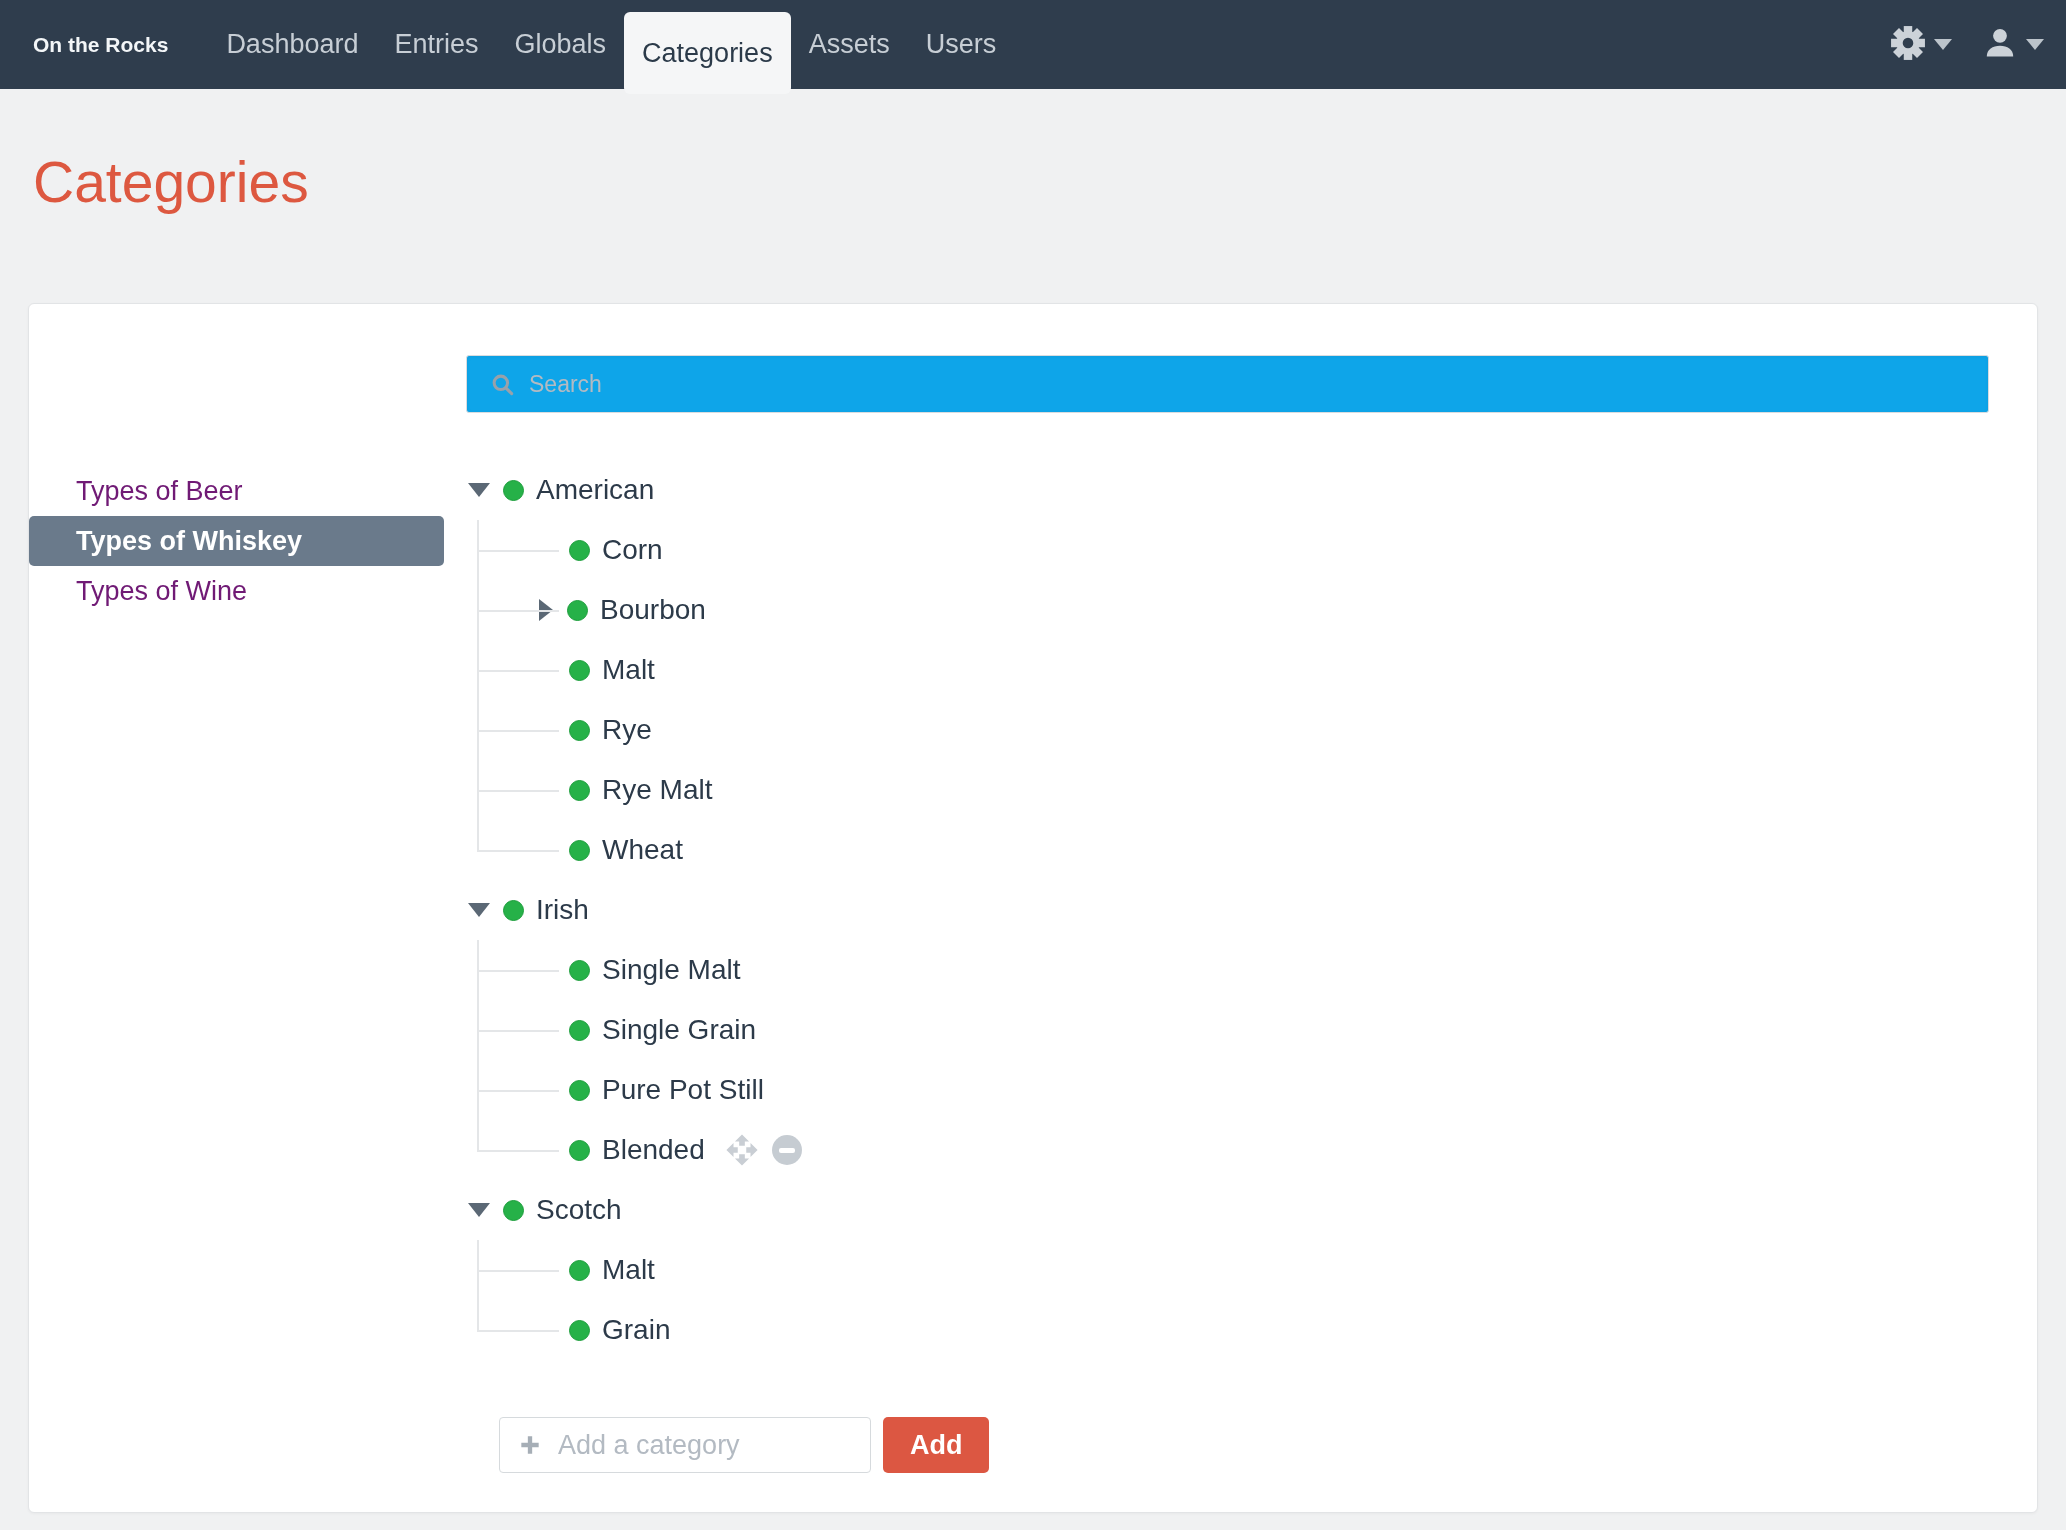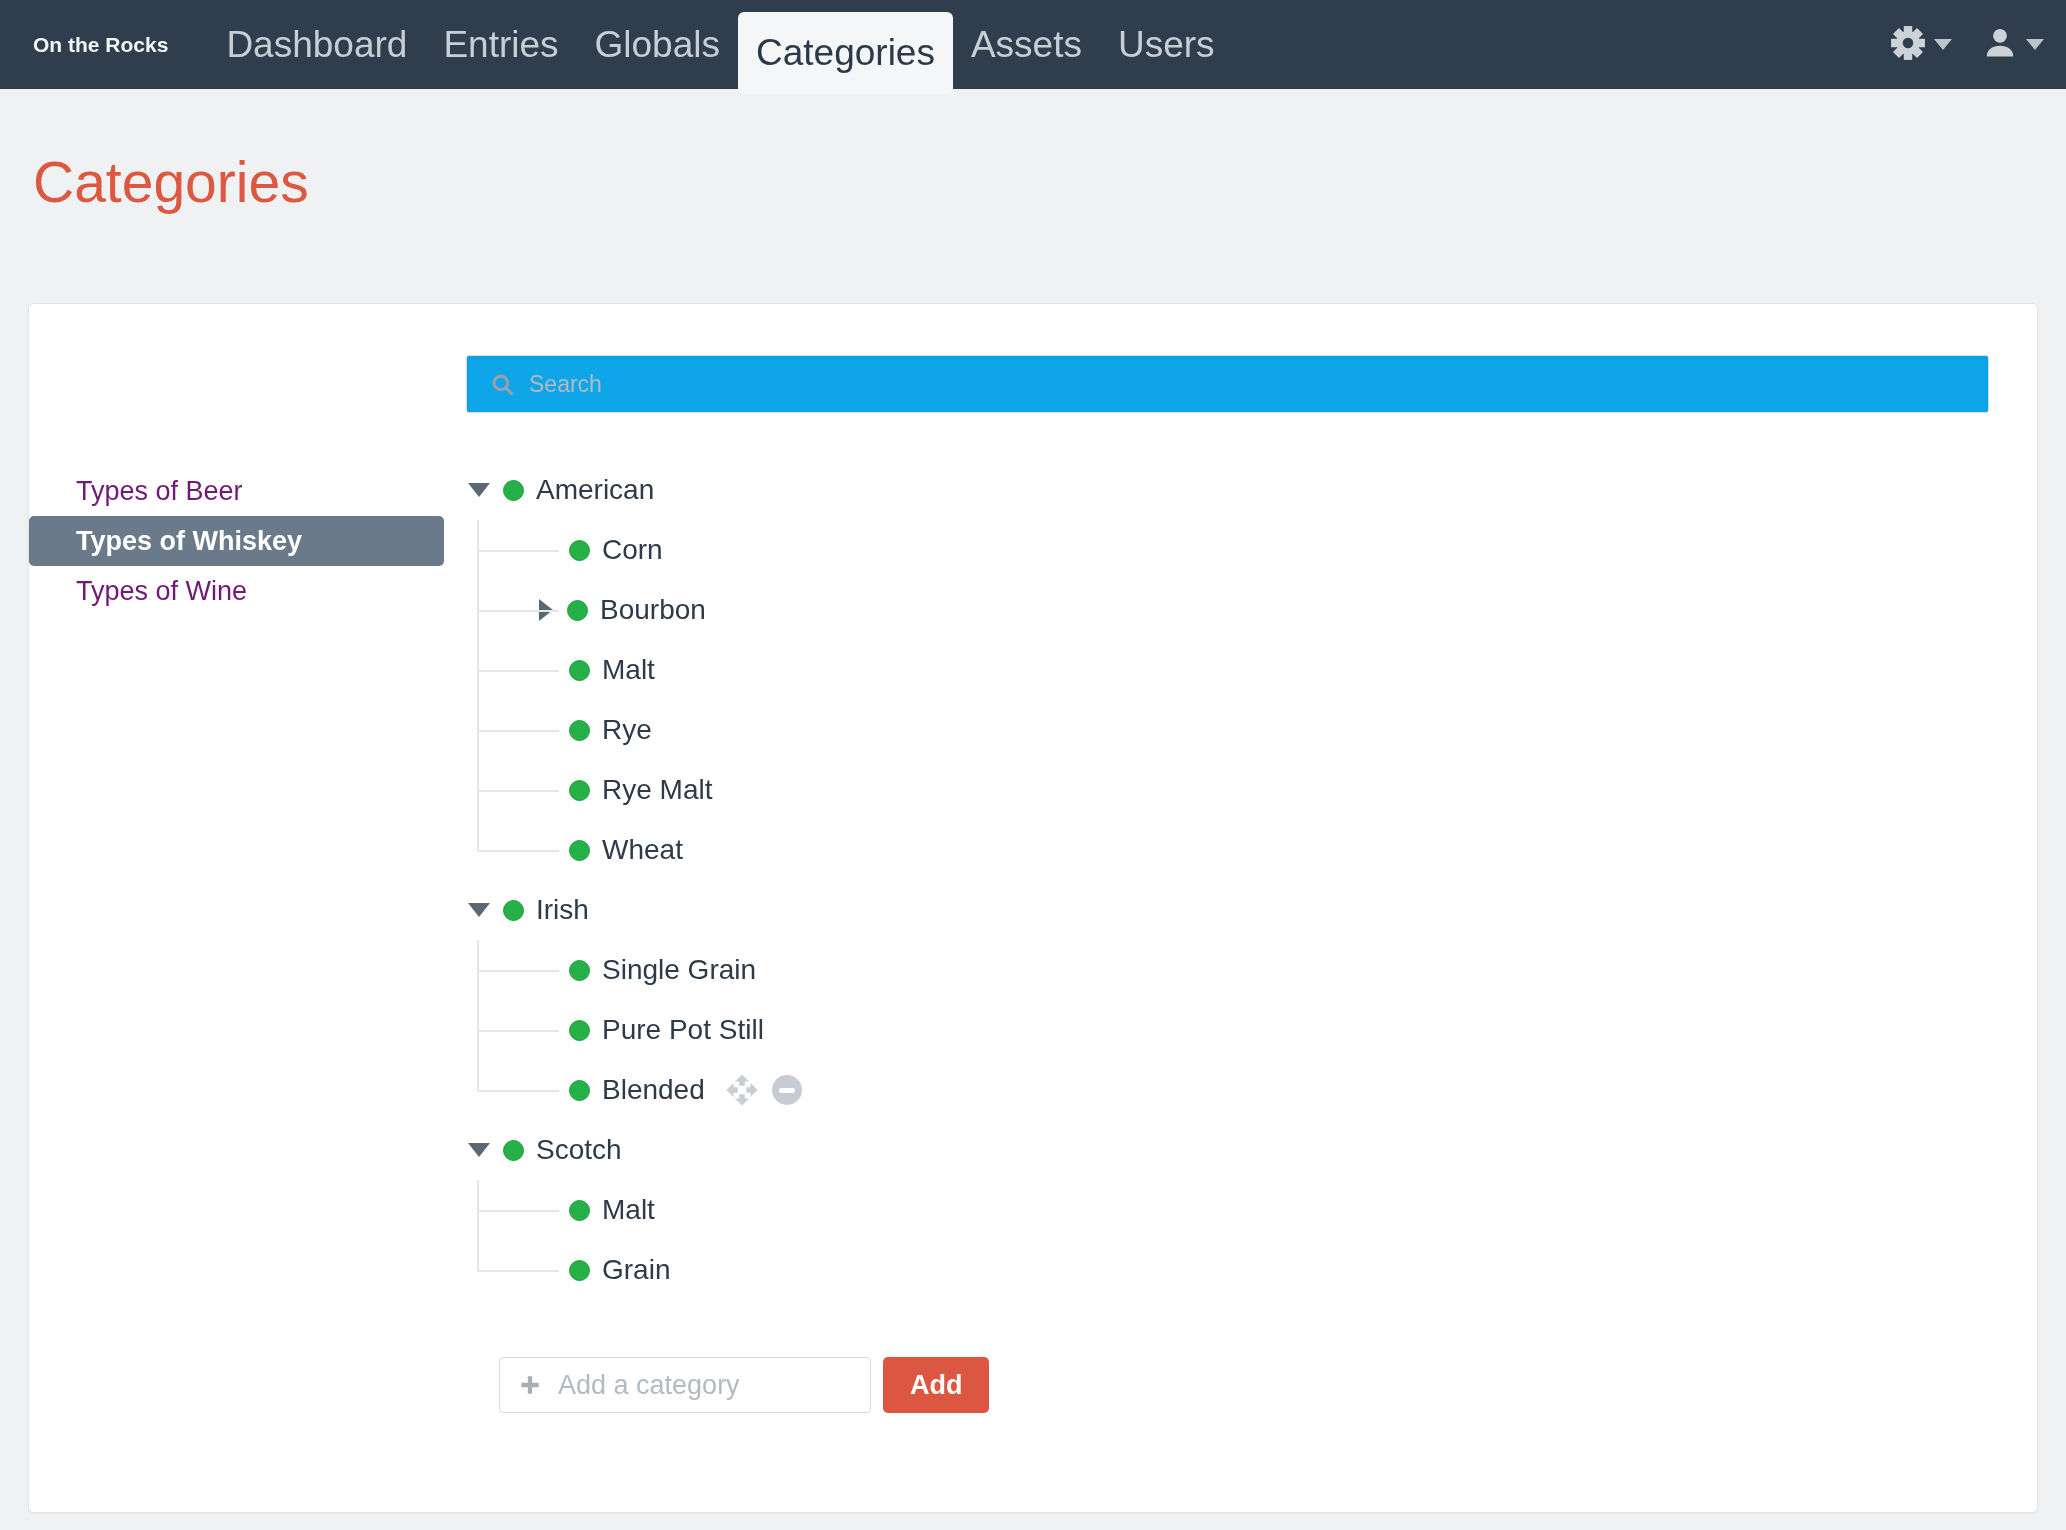--- a/index.html
+++ b/index.html
@@ -11,21 +11,21 @@
     overflow:hidden;
   }
   
   .nav {
     height:89px; background: var(--nav-background, #2f3d4d);
     display:flex; align-items:center; padding:0 22px 0 33px;
   }
   .brand { color:#f3f6f8; font-size:21px; font-weight:bold; margin-right:40px; white-space:nowrap; }
   .nav-items { display:flex; align-items:center; height:89px; }
   .nav-item {
-    color:#c7ced5; font-size:37px; padding:0 18px; height:89px;
+    color:#c7ced5; font-size:27px; padding:0 18px; height:89px;
     display:flex; align-items:center; cursor:pointer; white-space:nowrap;
   }
   .nav-item.active {
     background: var(--tab-bg, #f5f6f7); color:#2b3a49;
     height:82px; align-self:flex-start; margin-top:12px; border-radius:6px;
   }
   .nav-right { margin-left:auto; display:flex; align-items:center; gap:30px; }
   .nav-icon-group { display:flex; align-items:center; gap:8px; cursor:pointer; }
   .caret { width:0; height:0; border-left:9px solid transparent; border-right:9px solid transparent; border-top:11px solid #bcc4cb; }
   
@@ -188,20 +188,24 @@
         </div>
         <div class="tree-group">
           <div class="tree-row group-row">
             <span class="tri-down"></span>
             <span class="dot"></span>
             <span class="t-label">Irish</span>
           </div>
           <div class="tree-children">
             <div class="tree-row child-row">
               <span class="dot"></span>
+              <span class="t-label">Single Malt</span>
+            </div>
+            <div class="tree-row child-row">
+              <span class="dot"></span>
               <span class="t-label">Single Grain</span>
             </div>
             <div class="tree-row child-row">
               <span class="dot"></span>
               <span class="t-label">Pure Pot Still</span>
             </div>
             <div class="tree-row child-row">
               <span class="dot"></span>
               <span class="t-label">Blended</span>
               <span class="row-actions">

